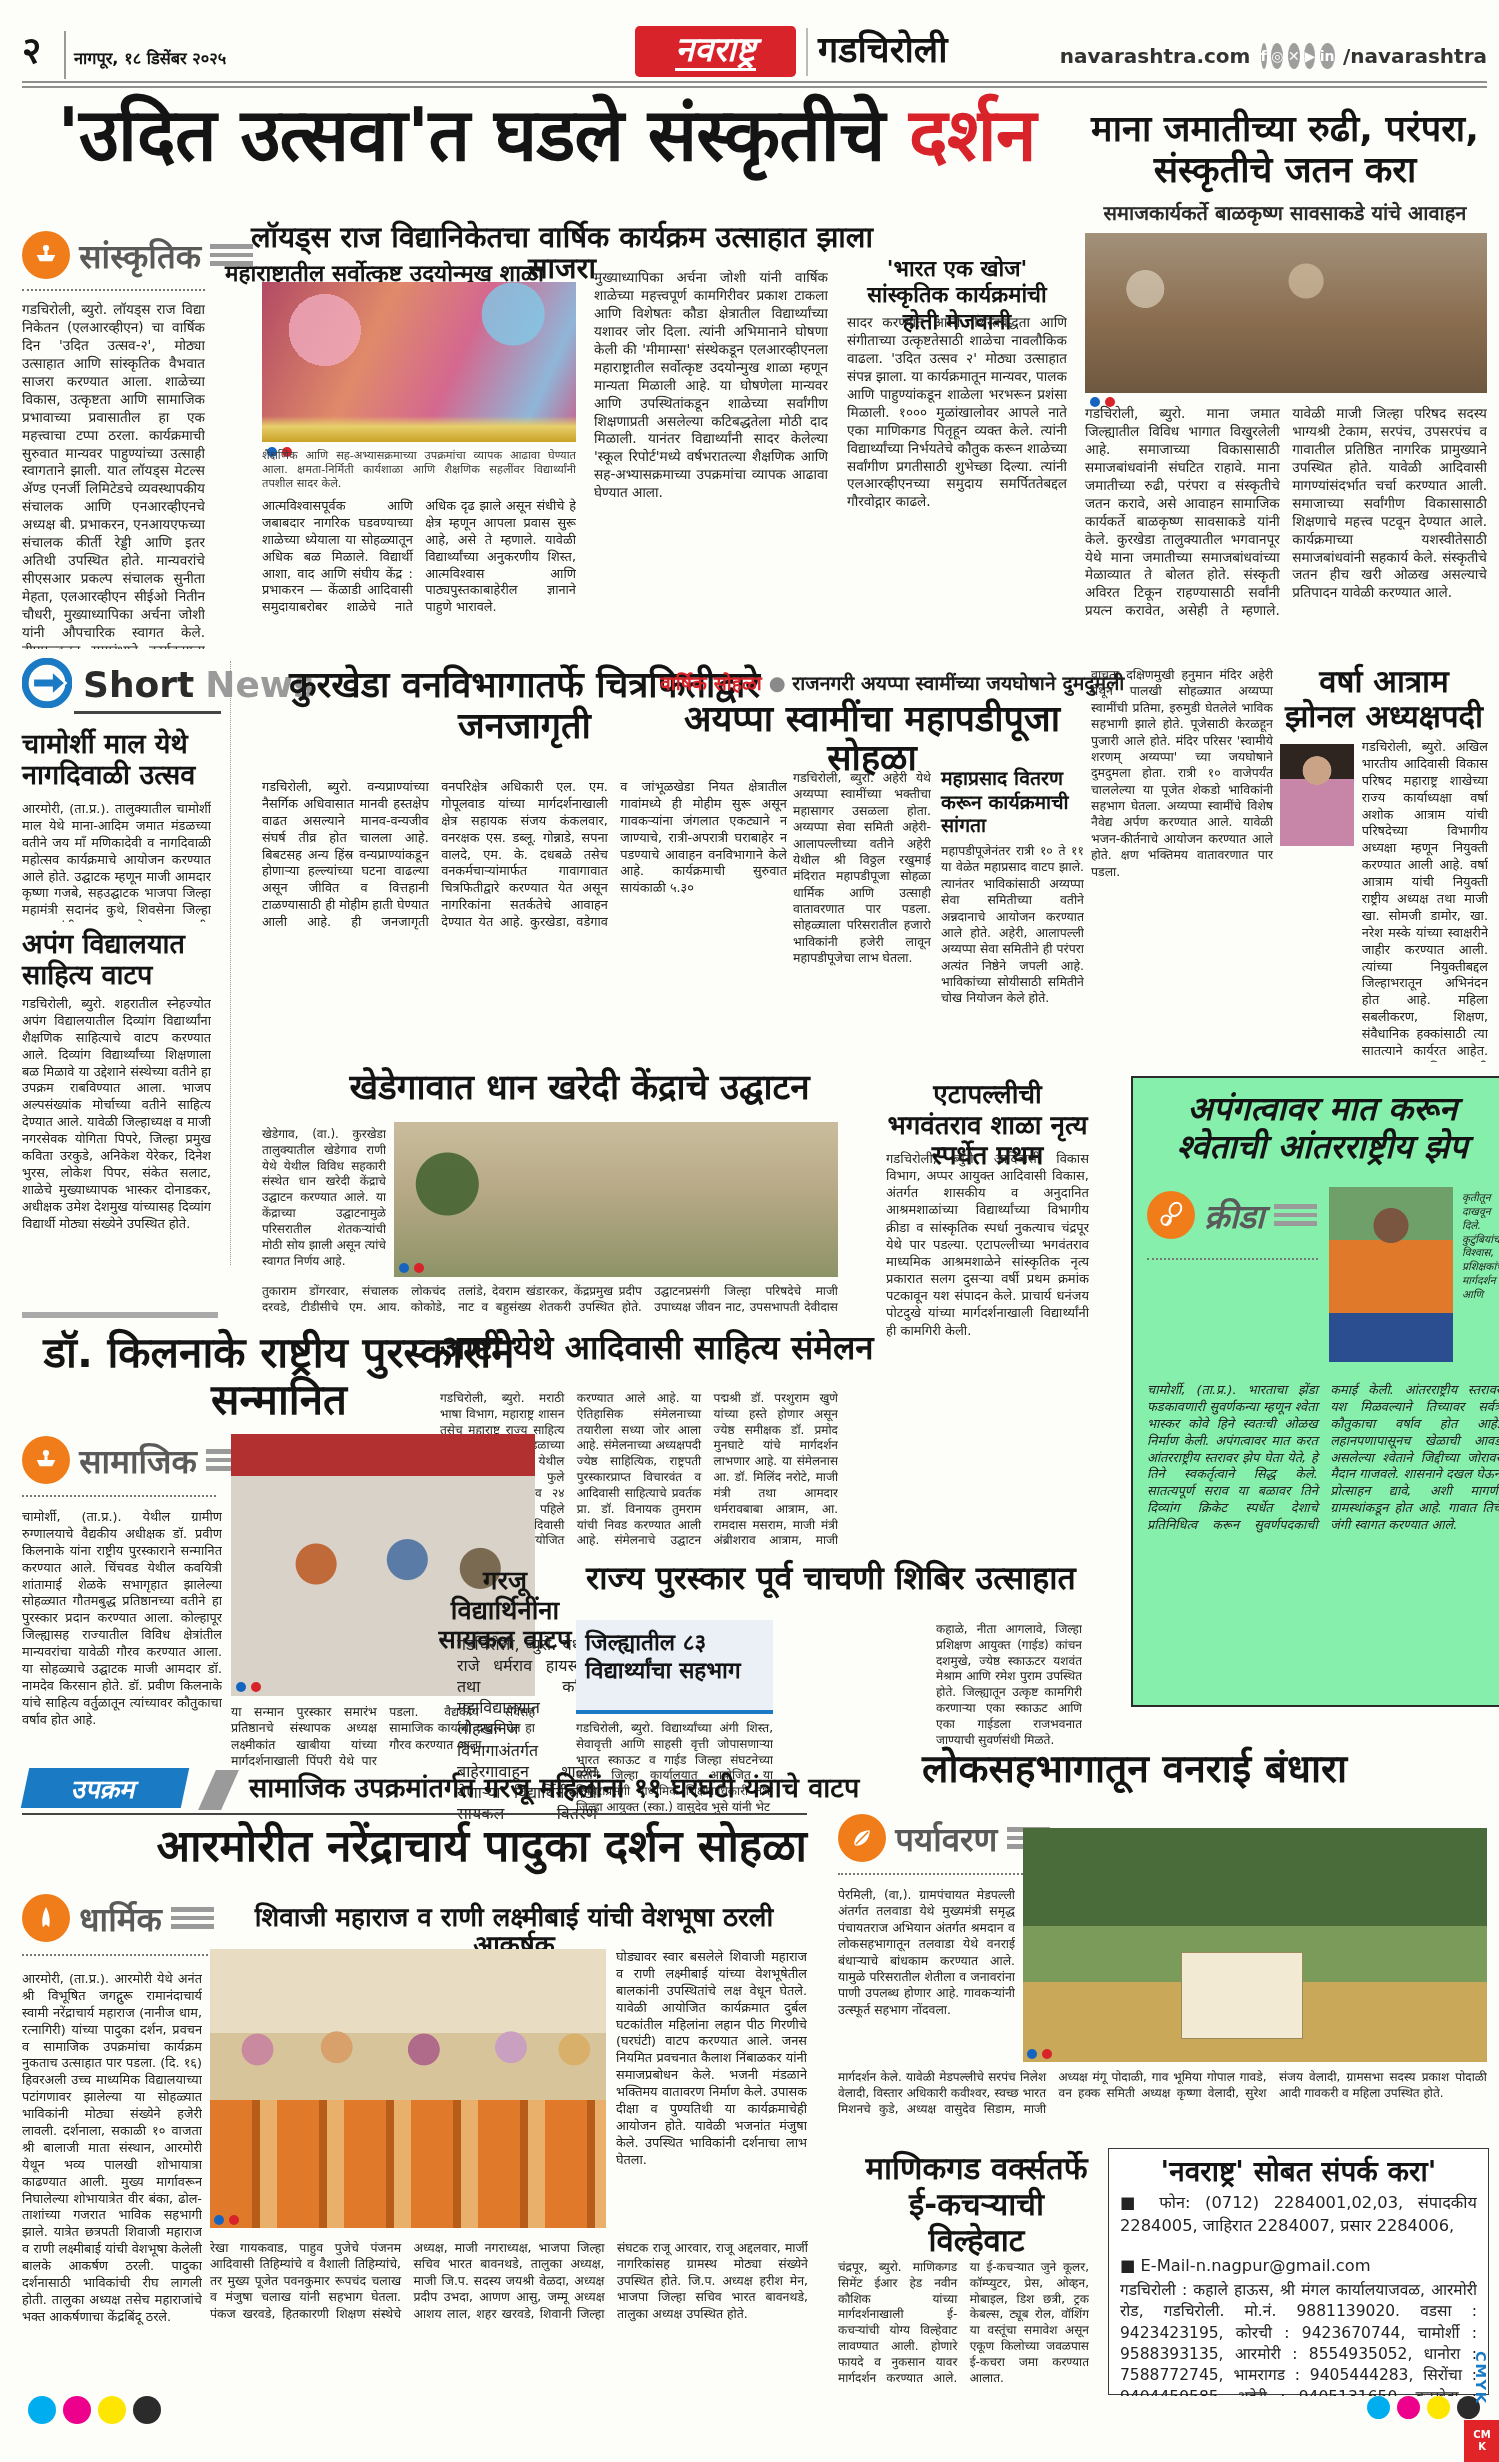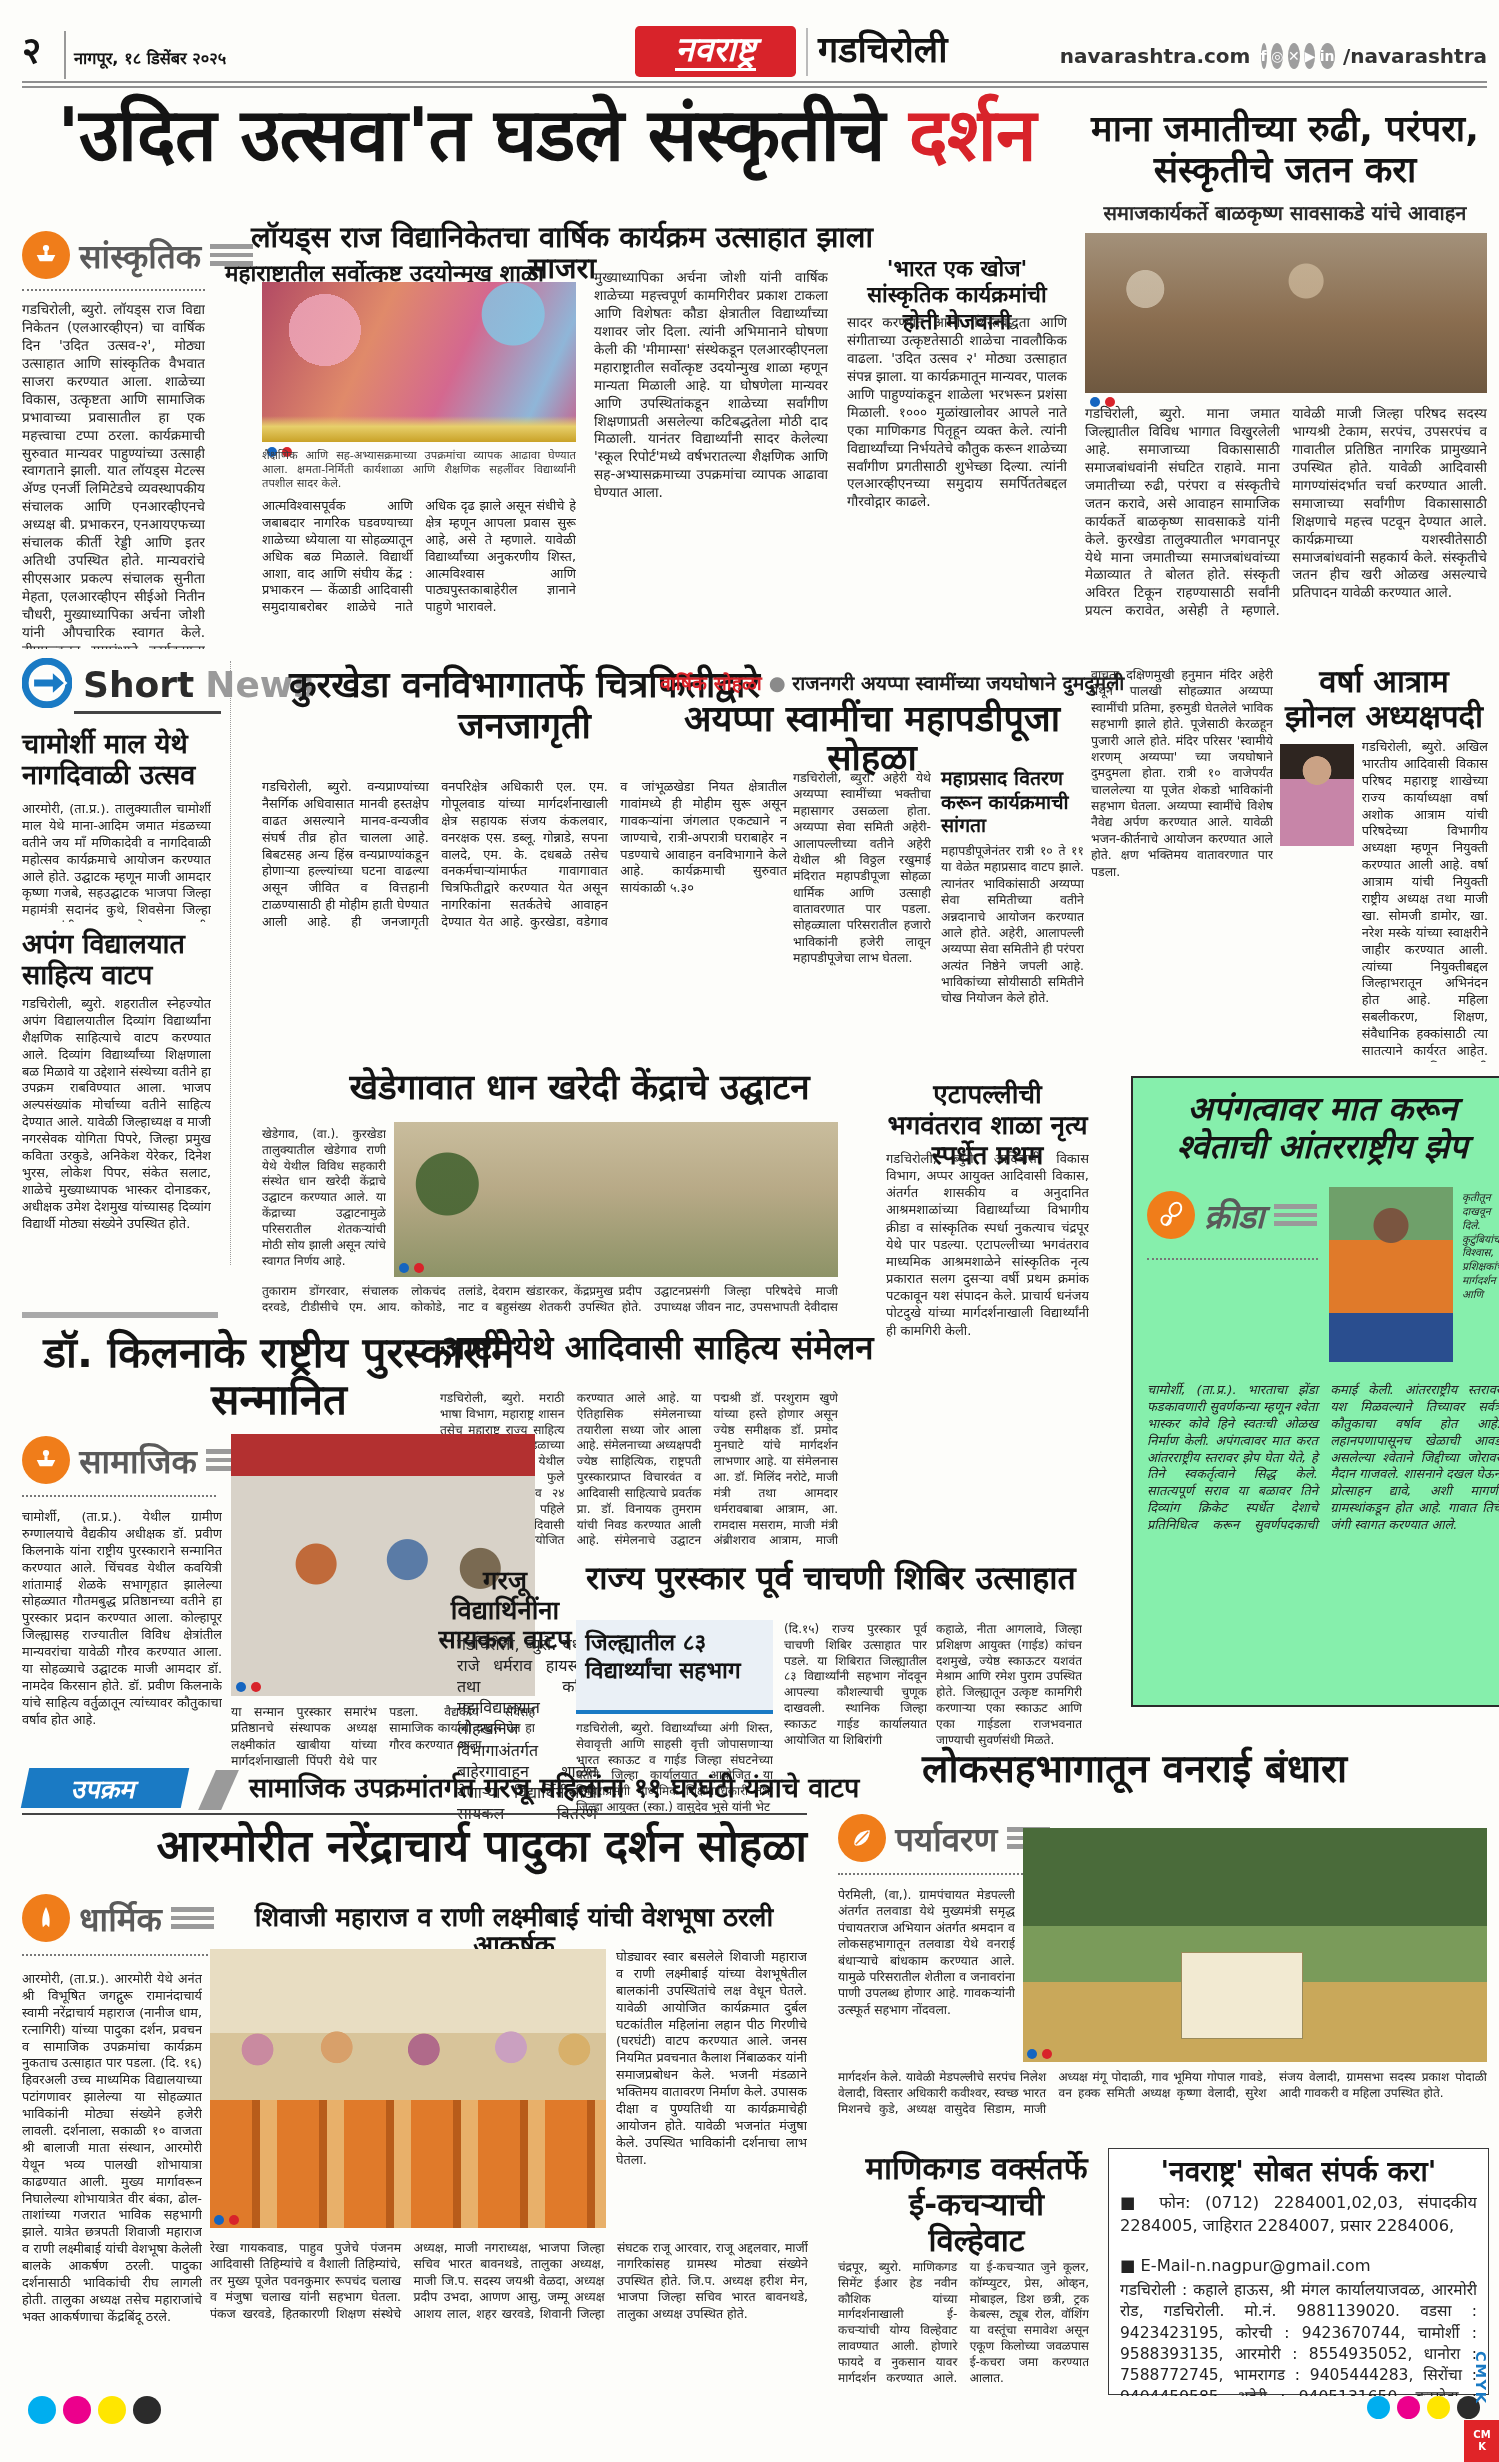--- a/index.html
+++ b/index.html
@@ -232,21 +232,20 @@
   <div class="abs bt cols2" style="left:231px;top:1704px;width:304px;height:113px;font-size:12.4px;">या सन्मान पुरस्कार समारंभ प्रतिष्ठानचे संस्थापक अध्यक्ष लक्ष्मीकांत खाबीया यांच्या मार्गदर्शनाखाली पिंपरी येथे पार पडला. वैद्यकीय सेवेसह सामाजिक कार्याची दखल घेत हा गौरव करण्यात आला.</div>
 
   <div class="abs hd ctr" style="left:435px;top:1566px;width:140px;font-size:25.6px;line-height:1.16;">गरजू विद्यार्थिनींना सायकल वाटप</div>
   <div class="abs bt" style="left:457px;top:1634px;width:140px;height:186px;font-size:16px;">गडचिरोली, ब्युरो. येथील राजे धर्मराव हायस्कूल तथा कनिष्ठ महाविद्यालयात लोहखनिज विभागाअंतर्गत बाहेरगावाहून शाळेत येणाऱ्या विद्यार्थिनींसाठी सायकल वितरण करण्यात आले. शाळेत शिक्षकत असलेल्या व सुमारे पाच किमी अंतरावरून ये-जा करणाऱ्या १२ विद्यार्थिनींना सायकल वितरण केले.</div>
 
   <div class="abs hd ctr nowrap" style="left:578px;top:1561px;width:506px;font-size:32px;">राज्य पुरस्कार पूर्व चाचणी शिबिर उत्साहात</div>
   <div class="abs" style="left:576px;top:1620px;width:197px;height:90px;background:#eaf0f6;border-bottom:4.7px solid #1a7ac4;">
     <div class="hd" style="padding:7.8px 9.3px;font-size:22.5px;line-height:1.25;">जिल्ह्यातील ८३ विद्यार्थ्यांचा सहभाग</div>
   </div>
   <div class="abs bt" style="left:576px;top:1721px;width:197px;height:99px;font-size:12px;">गडचिरोली, ब्युरो. विद्यार्थ्यांच्या अंगी शिस्त, सेवावृत्ती आणि साहसी वृत्ती जोपासणाऱ्या भारत स्काऊट व गाईड जिल्हा संघटनेच्या वतीने जिल्हा कार्यालयात आयोजित या शिबिराप्रसंगी माध्यमिक शिक्षणाधिकारी तथा जिल्हा आयुक्त (स्का.) वासुदेव भुसे यांनी भेट</div>
-  <div class="abs bt" style="left:784px;top:1622px;width:143px;height:199px;font-size:12px;">(दि.१५) राज्य पुरस्कार पूर्व चाचणी शिबिर उत्साहात पार पडले. या शिबिरात जिल्ह्यातील ८३ विद्यार्थ्यांनी सहभाग नोंदवून आपल्या कौशल्याची चुणूक दाखवली. स्थानिक जिल्हा स्काऊट गाईड कार्यालयात आयोजित या शिबिरांगी</div>
   <div class="abs bt" style="left:936px;top:1622px;width:146px;height:199px;font-size:12px;">कहाळे, नीता आगलावे, जिल्हा प्रशिक्षण आयुक्त (गाईड) कांचन दशमुखे, ज्येष्ठ स्काऊटर यशवंत मेश्राम आणि रमेश पुराम उपस्थित होते. जिल्ह्यातून उत्कृष्ट कामगिरी करणाऱ्या एका स्काऊट आणि एका गाईडला राजभवनात जाण्याची सुवर्णसंधी मिळते.</div>
 
   <div class="abs" style="left:22px;top:1768px;width:785px;height:45px;border-bottom:2.3px solid #444;">
     <span class="kickbox" style="position:absolute;left:3.1px;top:0;width:160px;height:40px;font-size:25.6px;">उपक्रम</span>
     <span style="position:absolute;left:185px;top:1.6px;width:23px;height:40px;background:#9a9a9a;transform:skewX(-24deg);"></span>
     <span class="hd nowrap" style="position:absolute;left:227px;top:4.7px;font-size:27px;">सामाजिक उपक्रमांतर्गत गरजू महिलांना ११ घरघंटी यंत्राचे वाटप</span>
   </div>
 
   <div class="abs hd ctr nowrap" style="left:22px;top:1822px;width:785px;font-size:44px;text-align:right;">आरमोरीत नरेंद्राचार्य पादुका दर्शन सोहळा</div>
   <div class="abs badge" style="left:22px;top:1894px;">

